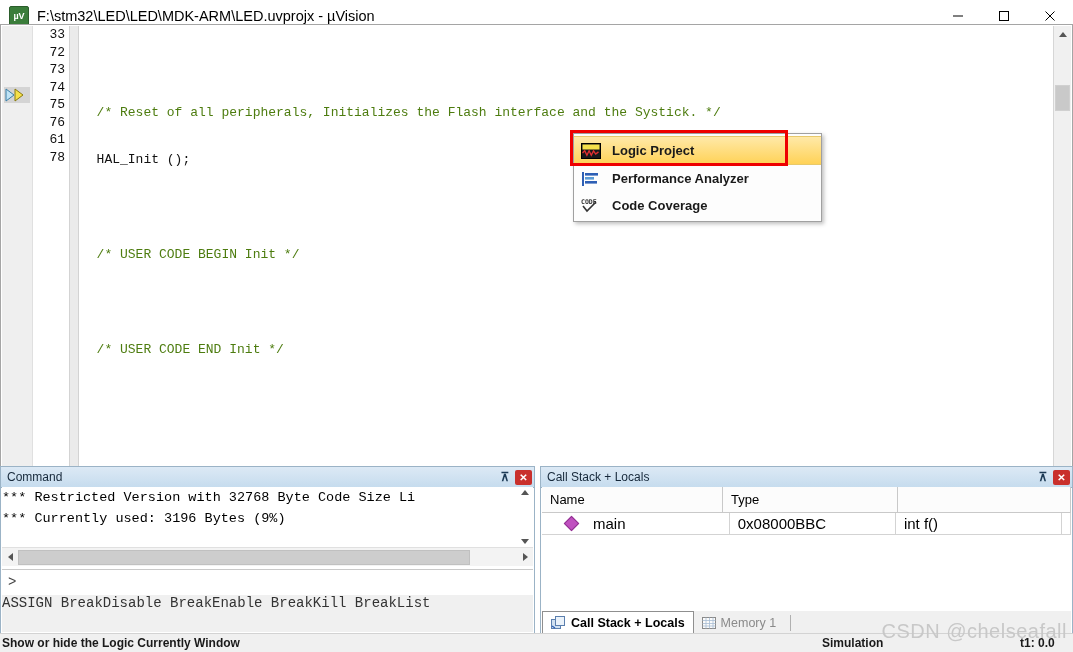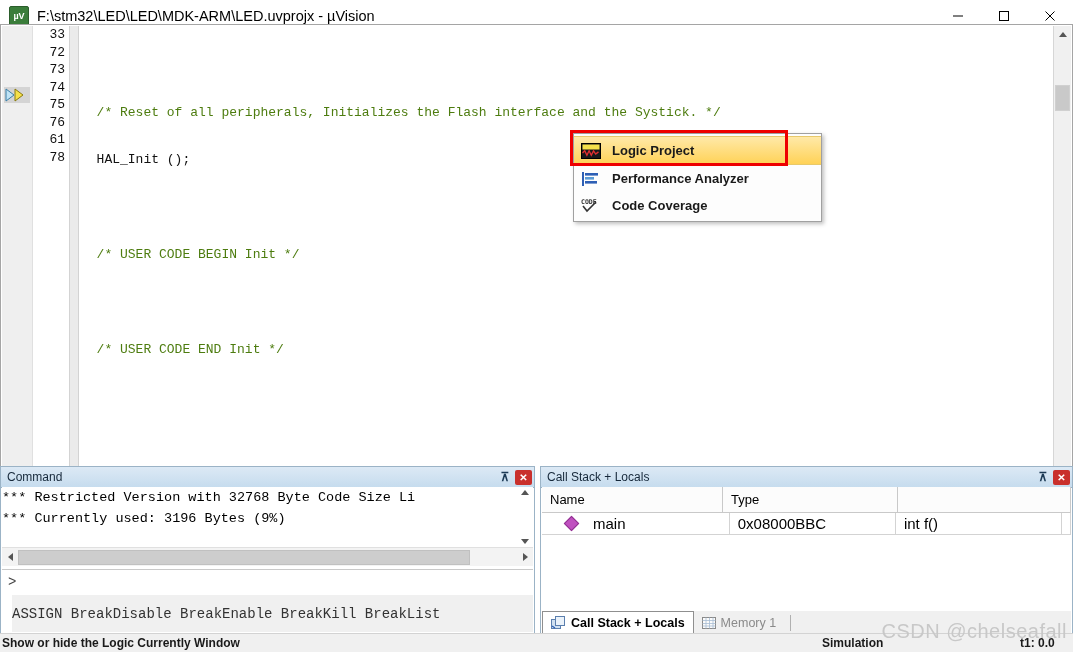--- a/index.html
+++ b/index.html
@@ -202,21 +202,21 @@
   .ed-hscroll { position:absolute; left:1px; right:18px; bottom:1px; height:16px; background:#f3f3f3; border-top:1px solid #dcdcdc; display:flex; align-items:center;}
   .pc-arrow { position:absolute; left:2px; display:flex; }
 
   
   #command { left:0; top:466px; width:535px; height:169px; }
   .cmd-out { position:absolute; left:1px; top:20px; right:1px; height:60px; background:#fff; font-family:"Liberation Mono",monospace; font-size:13.5px; overflow:hidden;}
   .cmd-line { height:21px; line-height:21px; white-space:pre; }
   .cmd-vs { position:absolute; right:1px; top:20px; width:16px; height:60px; background:#fff; display:flex; flex-direction:column; justify-content:space-between; align-items:center; }
   .cmd-hs { position:absolute; left:1px; right:1px; top:80px; height:18px; background:#f3f3f3; display:flex; align-items:center; border-top:1px solid #e0e0e0; }
   .cmd-input { position:absolute; left:1px; right:1px; top:102px; height:24px; background:#fff; border-top:1px solid #c9c9c9; display:flex; align-items:center; padding-left:6px; font-family:"Liberation Mono",monospace; font-size:14px; color:#444;}
-  .cmd-hist { position:absolute; left:11px; right:1px; top:128px; height:37px; background:#f0f0f0; display:flex; align-items:center; padding-left:0px; font-family:"Liberation Mono",monospace; font-size:14px; color:#333; overflow:hidden;}
+  .cmd-hist { position:absolute; left:1px; right:1px; top:128px; height:37px; background:#f0f0f0; display:flex; padding-left:0px; font-family:"Liberation Mono",monospace; font-size:14px; color:#333; overflow:hidden;}
 
   
   #callstack { left:540px; top:466px; width:533px; height:169px; }
   .cs-head { position:absolute; left:1px; right:1px; top:20px; height:26px; display:flex;justify-content:space-between; }
   .cs-head .col {
     border-right:1px solid #c9c9c9; border-bottom:1px solid #c9c9c9; background:#fcfcfc;
     display:flex;align-items:center;padding-left:8px; font-size:13px;
   }
   .cs-c1 { width:172px; } .cs-c2 { width:166px; } .cs-c3 { width:166px; } .cs-c4 { flex:1; }
   .cs-rows { position:absolute; left:1px; right:1px; top:46px; height:22px; display:flex; font-size:15px;}

